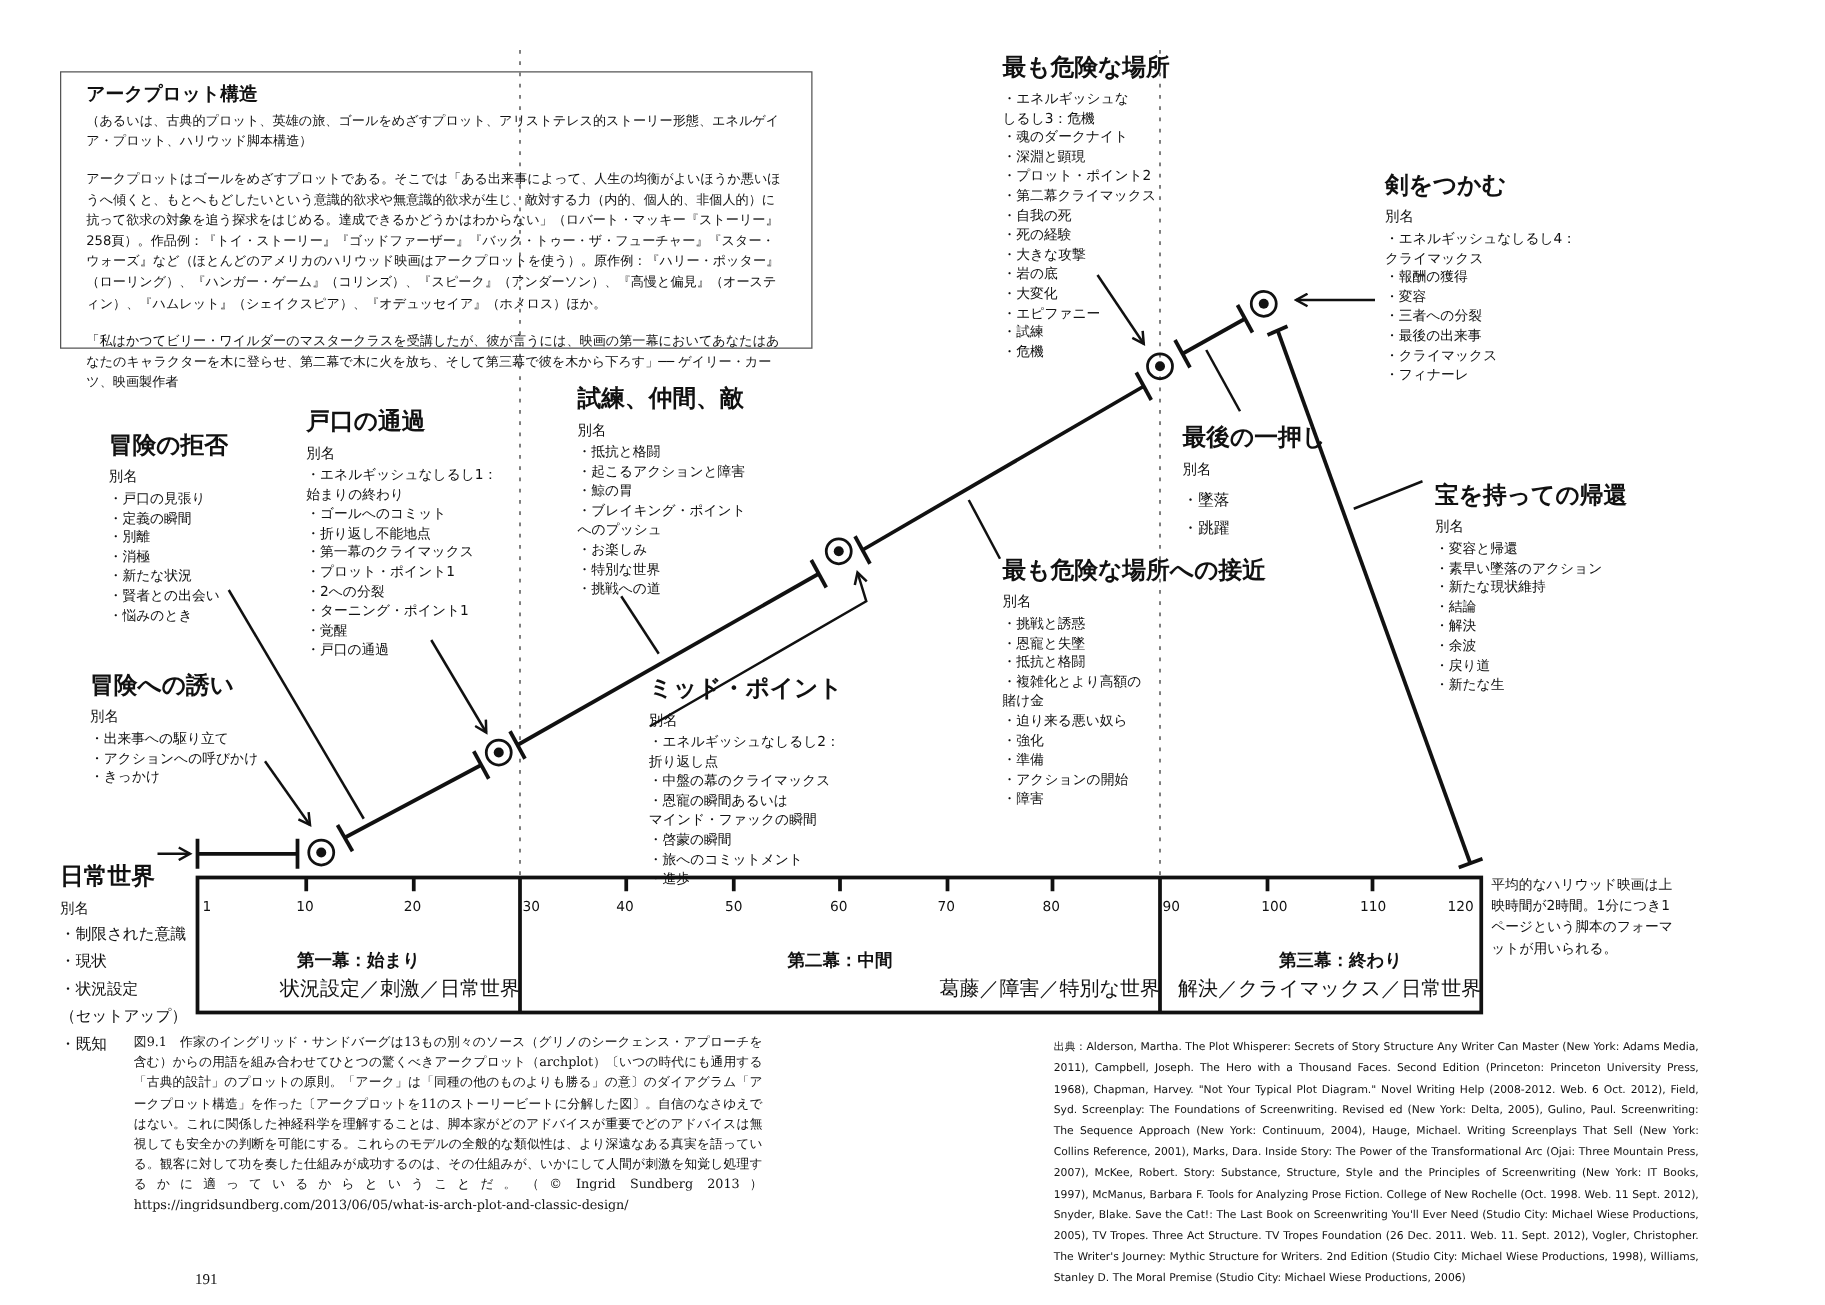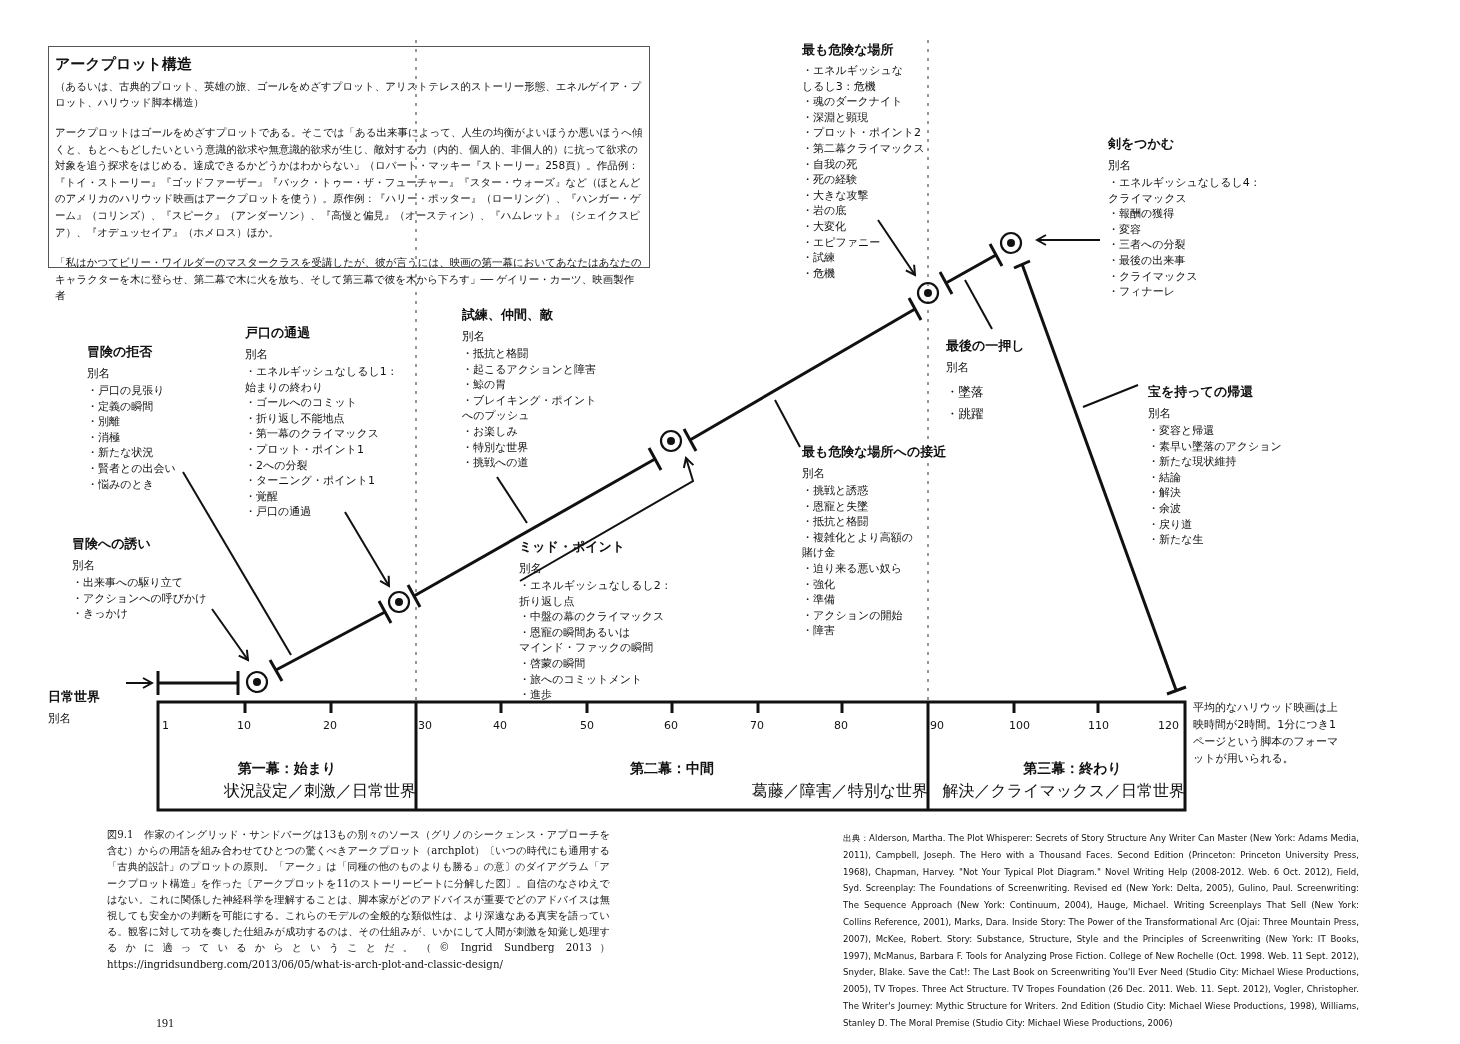--- a/index.html
+++ b/index.html
@@ -1,25 +1,25 @@
 <!DOCTYPE html>
 <html><head>
 <meta charset="utf-8">
 <style>
   html, body { margin:0; padding:0; background:#fff; }
   body { width:1460px; height:1044px; position:relative; overflow:hidden;
          font-family:"DejaVu Sans","Liberation Sans",sans-serif; color:#111; }
   #diagram { position:absolute; left:0; top:0; width:1460px; height:1044px; }
   .abs { position:absolute; }
-  .intro-box { position:absolute; left:48px; top:46px; width:602px; height:222px;
-               border:1.5px solid #555; box-sizing:border-box; padding:6px 6px; }
+  .intro-box { position:absolute; left:48px; top:57px; width:602px; height:222px;
+               border:1.5px solid #555; box-sizing:border-box; padding:6px 20px; }
   .intro-title { font-size:15px; font-weight:bold; margin:2px 0 4px 0; }
   .intro-sub { font-size:10.5px; line-height:16px; }
   .intro-p { font-size:10.5px; line-height:16.6px; margin-top:14px; }
-  .beat-title { font-size:13px; font-weight:bold; white-space:nowrap; }
+  .beat-title { font-size:19px; font-weight:bold; white-space:nowrap; }
   .beat-alias { font-size:11.5px; margin-top:5px; }
   .beat-list { list-style:none; margin:2px 0 0 0; padding:0; font-size:11px; line-height:15.6px; }
   .beat-list li { white-space:pre; }
   .beat-list li::before { content:"・"; }
   .beat-list.big li { line-height:22px; font-size:12.5px; }
   .axis-num { position:absolute; font-size:11px; font-family:"DejaVu Sans",sans-serif; }
   .act-title { position:absolute; font-size:14px; font-weight:bold; text-align:center; }
   .act-sub { position:absolute; font-size:16px; text-align:right; }
   .note { position:absolute; left:1193px; top:699px; width:150px; font-size:11px; line-height:17px; }
   .caption { position:absolute; left:107px; top:827px; width:503px; font-size:10.2px; line-height:16.2px;
@@ -131,20 +131,27 @@
 <div class="intro-box">
   <div class="intro-title">アークプロット構造</div>
   <div class="intro-sub">（あるいは、古典的プロット、英雄の旅、ゴールをめざすプロット、アリストテレス的ストーリー形態、エネルゲイア・プロット、ハリウッド脚本構造）</div>
   <div class="intro-p">アークプロットはゴールをめざすプロットである。そこでは「ある出来事によって、人生の均衡がよいほうか悪いほうへ傾くと、もとへもどしたいという意識的欲求や無意識的欲求が生じ、敵対する力（内的、個人的、非個人的）に抗って欲求の対象を追う探求をはじめる。達成できるかどうかはわからない」（ロバート・マッキー『ストーリー』258頁）。作品例：『トイ・ストーリー』『ゴッドファーザー』『バック・トゥー・ザ・フューチャー』『スター・ウォーズ』など（ほとんどのアメリカのハリウッド映画はアークプロットを使う）。原作例：『ハリー・ポッター』（ローリング）、『ハンガー・ゲーム』（コリンズ）、『スピーク』（アンダーソン）、『高慢と偏見』（オースティン）、『ハムレット』（シェイクスピア）、『オデュッセイア』（ホメロス）ほか。</div>
   <div class="intro-p">「私はかつてビリー・ワイルダーのマスタークラスを受講したが、彼が言うには、映画の第一幕においてあなたはあなたのキャラクターを木に登らせ、第二幕で木に火を放ち、そして第三幕で彼を木から下ろす」── ゲイリー・カーツ、映画製作者</div>
 </div>
 
 <div class="abs" style="left:48px;top:676px;margin-top:12px;">
   <div class="beat-title">日常世界</div>
   <div class="beat-alias">別名</div>
+  <ul class="beat-list big" style="line-height:18px;">
+    <li>制限された意識</li>
+    <li>現状</li>
+    <li>状況設定
+（セットアップ）</li>
+    <li>既知</li>
+  </ul>
 </div>
 
 <div class="abs" style="left:72px;top:535px;">
   <div class="beat-title">冒険への誘い</div>
   <div class="beat-alias">別名</div>
   <ul class="beat-list">
     <li>出来事への駆り立て</li>
     <li>アクションへの呼びかけ</li>
     <li>きっかけ</li>
   </ul>

